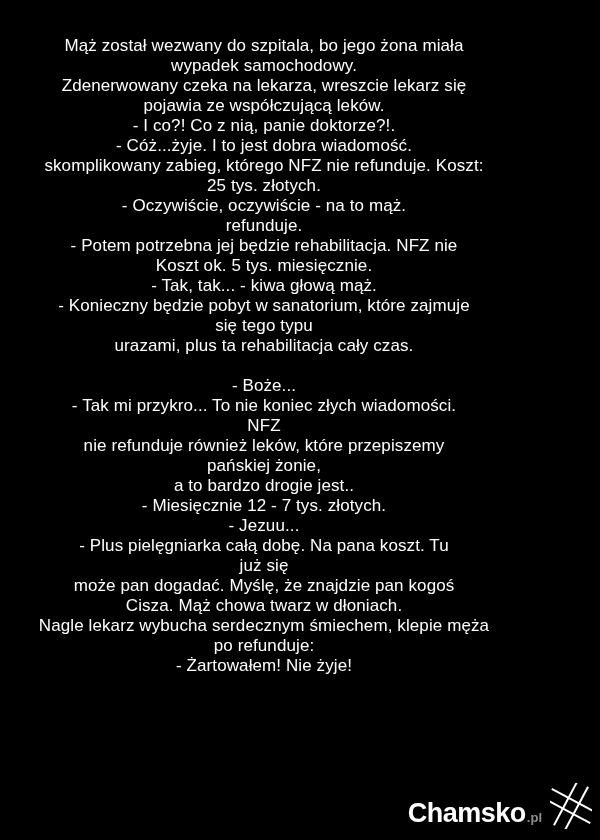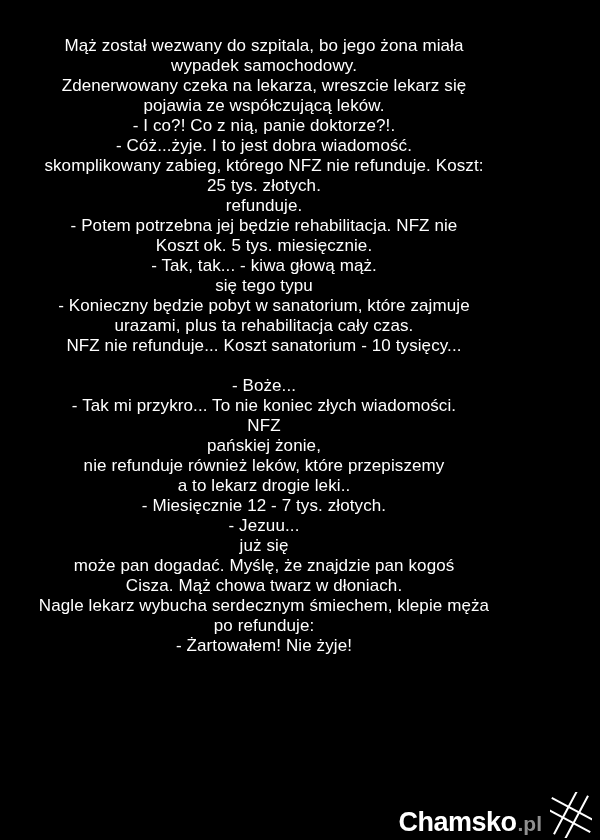--- a/index.html
+++ b/index.html
@@ -25,74 +25,75 @@
     line-height: 20px;
     font-weight: 400;
     letter-spacing: 0.1px;
   }
   .joke-text .line {
     white-space: nowrap;
   }
   .footer-logo {
     position: absolute;
     right: 8px;
-    bottom: 2px;
+    bottom: 11px;
     display: flex;
     align-items: flex-end;
   }
   .brand-wrap {
     display: flex;
     align-items: baseline;
   }
   .brand-name {
     color: #ffffff;
     font-size: 27px;
     font-weight: 700;
     letter-spacing: -0.5px;
   }
   .brand-suffix {
     color: #8f8f8f;
-    font-size: 21px;
+    font-size: 13px;
     font-weight: 700;
     margin-left: 1px;
   }
   .brand-icon {
     margin-left: 8px;
     margin-bottom: -4px;
   }
 </style>
 </head>
 <body>
 
 <div class="joke-text">
     <div class="line">Mąż został wezwany do szpitala, bo jego żona miała</div>
     <div class="line">wypadek samochodowy.</div>
     <div class="line">Zdenerwowany czeka na lekarza, wreszcie lekarz się</div>
     <div class="line">pojawia ze współczującą leków.</div>
     <div class="line">- I co?! Co z nią, panie doktorze?!.</div>
     <div class="line">- Cóż...żyje. I to jest dobra wiadomość.</div>
     <div class="line">skomplikowany zabieg, którego NFZ nie refunduje. Koszt:</div>
     <div class="line">25 tys. złotych.</div>
+    <div class="line">- Oczywiście, oczywiście - na to mąż.</div>
     <div class="line">refunduje.</div>
     <div class="line">- Potem potrzebna jej będzie rehabilitacja. NFZ nie</div>
     <div class="line">Koszt ok. 5 tys. miesięcznie.</div>
     <div class="line">- Tak, tak... - kiwa głową mąż.</div>
+    <div class="line">- Konieczny będzie pobyt w sanatorium, które zajmuje</div>
     <div class="line">się tego typu</div>
-    <div class="line">- Konieczny będzie pobyt w sanatorium, które zajmuje</div>
     <div class="line">urazami, plus ta rehabilitacja cały czas.</div>
-    <div class="line">NFZ nie refunduje... Koszt sanatorium - 10 tysięcy...</div>
     <div class="line">&nbsp;</div>
     <div class="line">- Boże...</div>
     <div class="line">- Tak mi przykro... To nie koniec złych wiadomości.</div>
     <div class="line">NFZ</div>
+    <div class="line">nie refunduje również leków, które przepiszemy</div>
     <div class="line">pańskiej żonie,</div>
-    <div class="line">nie refunduje również leków, które przepiszemy</div>
-    <div class="line">a to lekarz drogie leki..</div>
+    <div class="line">a to bardzo drogie jest..</div>
     <div class="line">- Miesięcznie 12 - 7 tys. złotych.</div>
     <div class="line">- Jezuu...</div>
+    <div class="line">- Plus pielęgniarka całą dobę. Na pana koszt. Tu</div>
     <div class="line">już się</div>
     <div class="line">może pan dogadać. Myślę, że znajdzie pan kogoś</div>
     <div class="line">Cisza. Mąż chowa twarz w dłoniach.</div>
     <div class="line">Nagle lekarz wybucha serdecznym śmiechem, klepie męża</div>
     <div class="line">po refunduje:</div>
     <div class="line">- Żartowałem! Nie żyje!</div>
   </div>
 
 <div class="footer-logo">
   <div class="brand-wrap">

